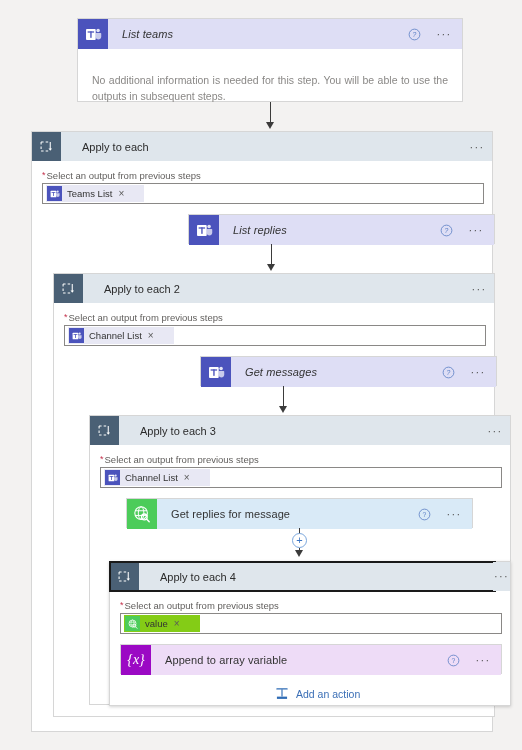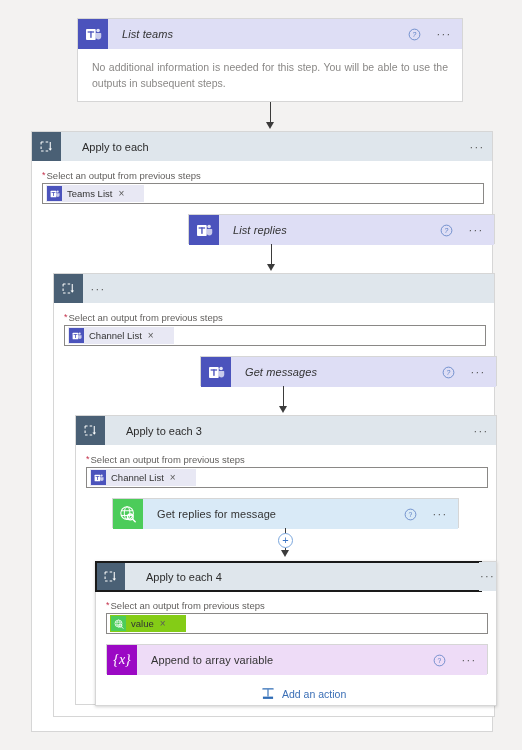--- a/index.html
+++ b/index.html
@@ -74,21 +74,21 @@
     flex: 0 0 auto;
     width: 28px;
     text-align: center;
     color: #555;
     letter-spacing: 1.4px;
     font-size: 11px;
     padding-right: 4px;
   }
 
   .act-body {
-    padding: 10px 14px 12px 14px;
+    padding: 23px 14px 12px 14px;
     font-size: 10.5px;
     color: #8a8886;
     line-height: 1.55;
     text-align: justify;
   }
 
   
   .scope {
     position: absolute;
     background: #ffffff;
@@ -321,20 +321,21 @@
 
     <div class="scope" style="left:21px; top:141px; width:442px; height:444px;">
       <div class="scope-head">
         <span class="scope-icon">
           <svg width="15" height="15" viewBox="0 0 18 18">
             <path d="M2.5 3.5h3M8 3.5h3M2.5 3.5v3M2.5 9v3M2.5 14.5h3M8 14.5h3" stroke="#ffffff" stroke-width="1.25" fill="none"></path>
             <path d="M13.5 3.5v8.6" stroke="#ffffff" stroke-width="1.25" fill="none"></path>
             <path d="M11.4 11.4l2.1 2.6 2.1-2.6z" fill="#ffffff"></path>
           </svg>
         </span>
+        <span class="scope-title">Apply to each 2</span>
         <span class="scope-ellipsis">···</span>
       </div>
 
       <div style="position:absolute; left:10px; top:31px; width:422px;">
         <div class="field-label">
           <span class="req">*</span><span>Select an output from previous steps</span>
         </div>
         <div class="field-box">
           <span class="token">
             <span class="token-icon teams">
@@ -370,21 +371,21 @@
               <text x="8" y="11.4" font-size="8.4" fill="#5b7fc4" text-anchor="middle" font-family="Liberation Sans, sans-serif">?</text>
             </svg>
           </span>
           <span class="act-ellipsis">···</span>
         </div>
       </div>
 
       <div class="conn" style="left:229px; top:112px; height:22px;"></div>
       <div class="arrowhead" style="left:225px; top:132px;"></div>
 
-      <div class="scope" style="left:21px; top:141px; width:422px; height:290px;">
+      <div class="scope" style="left:35px; top:141px; width:422px; height:290px;">
         <div class="scope-head">
           <span class="scope-icon">
             <svg width="15" height="15" viewBox="0 0 18 18">
               <path d="M2.5 3.5h3M8 3.5h3M2.5 3.5v3M2.5 9v3M2.5 14.5h3M8 14.5h3" stroke="#ffffff" stroke-width="1.25" fill="none"></path>
               <path d="M13.5 3.5v8.6" stroke="#ffffff" stroke-width="1.25" fill="none"></path>
               <path d="M11.4 11.4l2.1 2.6 2.1-2.6z" fill="#ffffff"></path>
             </svg>
           </span>
           <span class="scope-title">Apply to each 3</span>
           <span class="scope-ellipsis">···</span>

